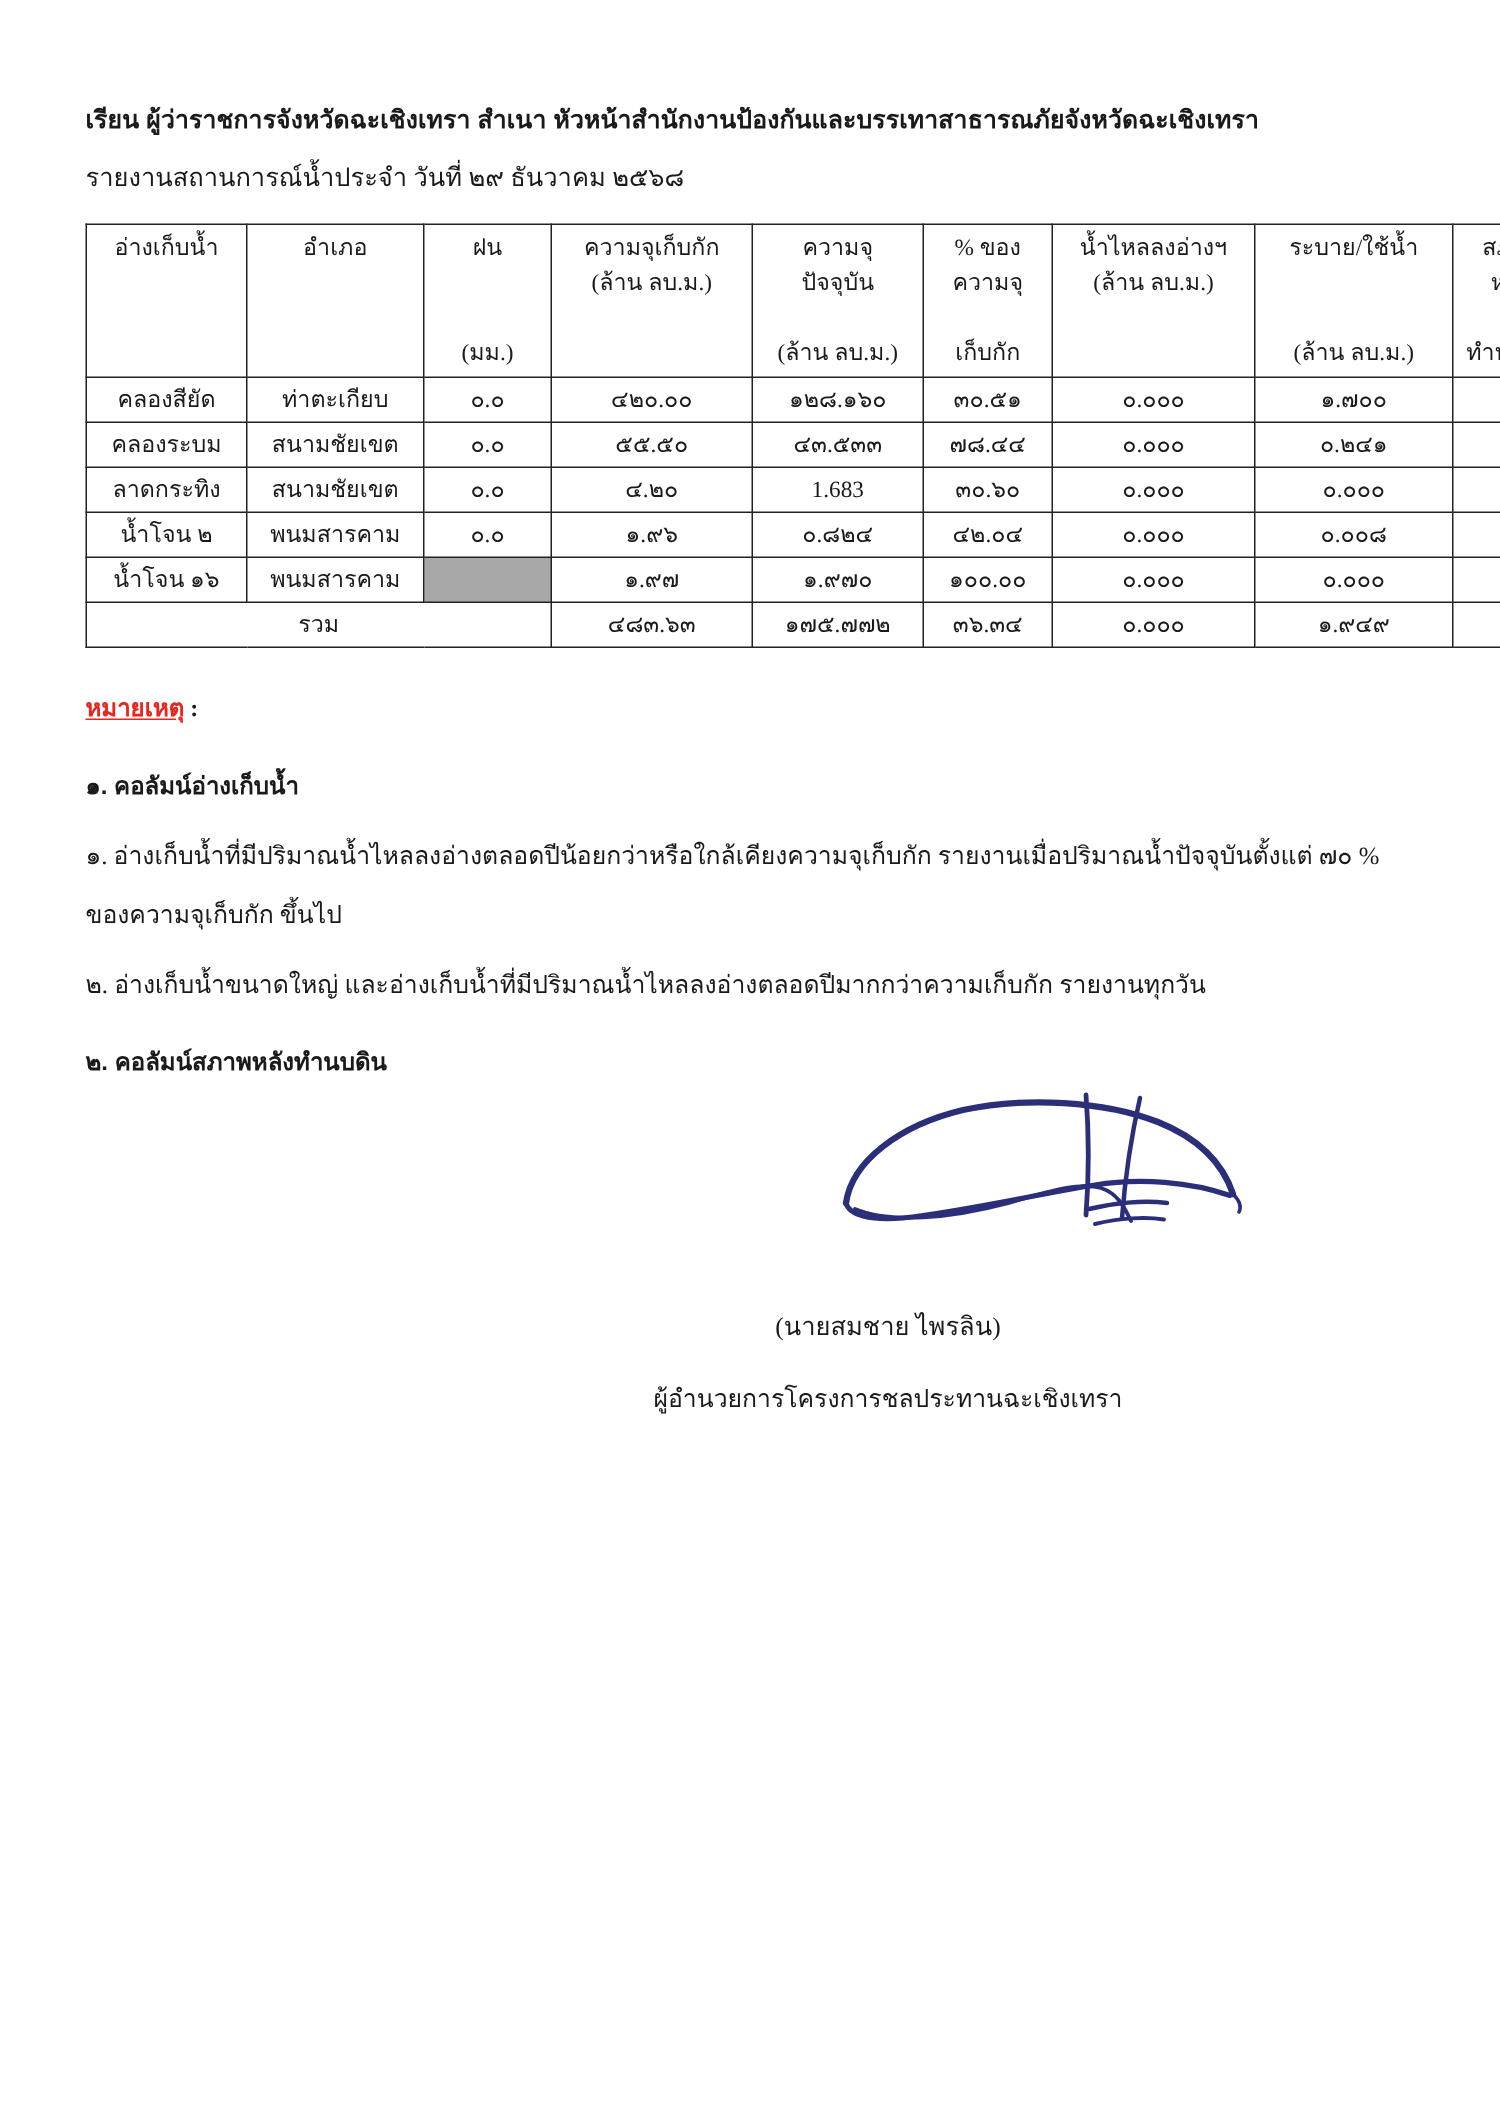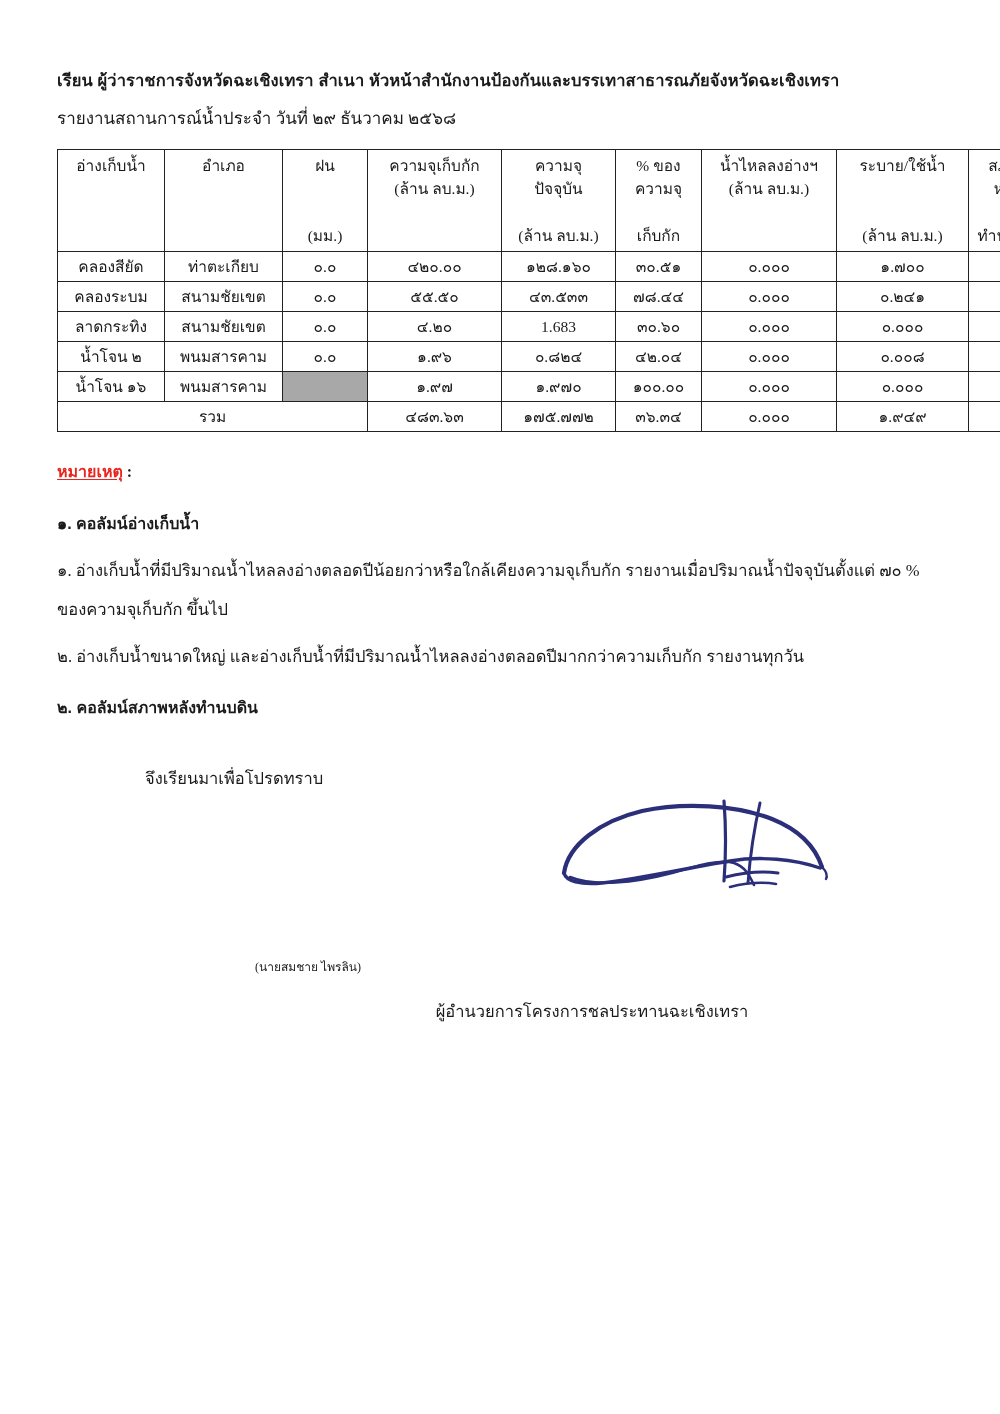--- a/index.html
+++ b/index.html
@@ -144,23 +144,23 @@
   .sig-area {
     position: relative;
     height: 150px;
   }
   .sig-svg {
     position: absolute;
     left: 497px;
     top: 8px;
   }
   .sig-name {
-    text-align: left;
-    font-size: 12px;
-    margin: 16px;
+    text-align: center;
+    font-size: 17px;
+    margin: 0;
     padding-left: 182px;
   }
   .sig-title {
     text-align: center;
     font-size: 16.5px;
     margin: 22px 0 0 0;
     padding-left: 182px;
   }
 </style>
 </head>
@@ -325,21 +325,20 @@
 
   <div class="note-sub">๑. คอลัมน์อ่างเก็บน้ำ</div>
 
   <div class="note-body">๑. อ่างเก็บน้ำที่มีปริมาณน้ำไหลลงอ่างตลอดปีน้อยกว่าหรือใกล้เคียงความจุเก็บกัก รายงานเมื่อปริมาณน้ำปัจจุบันตั้งแต่ ๗๐ %</div>
   <div class="note-body tight">ของความจุเก็บกัก ขึ้นไป</div>
   <div class="note-body">๒. อ่างเก็บน้ำขนาดใหญ่ และอ่างเก็บน้ำที่มีปริมาณน้ำไหลลงอ่างตลอดปีมากกว่าความเก็บกัก รายงานทุกวัน</div>
 
   <div class="note-sub">๒. คอลัมน์สภาพหลังทำนบดิน</div>
 
 
-  <div class="closing">จึงเรียนมาเพื่อโปรดทราบ</div>
 
   <div class="sig-area">
     <svg class="sig-svg" width="290" height="110" viewBox="0 0 290 110">
       <g fill="none" stroke="#2b2f7a" stroke-linecap="round" stroke-linejoin="round">
         <path d="M10 74 C 14 46, 46 22, 88 12 C 130 3, 182 6, 218 20 C 248 32, 262 50, 268 68" stroke-width="4.2"></path>
         <path d="M10 74 C 12 82, 26 86, 48 84 C 86 80, 138 68, 176 62 C 206 57, 240 60, 266 69" stroke-width="3.4"></path>
         <path d="M16 78 C 40 88, 80 84, 118 74 C 146 66, 166 60, 180 64 C 192 68, 196 78, 200 86" stroke-width="2.6"></path>
         <path d="M170 2 C 172 28, 172 56, 170 82" stroke-width="3.2"></path>
         <path d="M206 4 C 200 30, 196 58, 194 84" stroke-width="3.0"></path>
         <path d="M172 78 C 188 74, 208 72, 224 74" stroke-width="3.0"></path>

